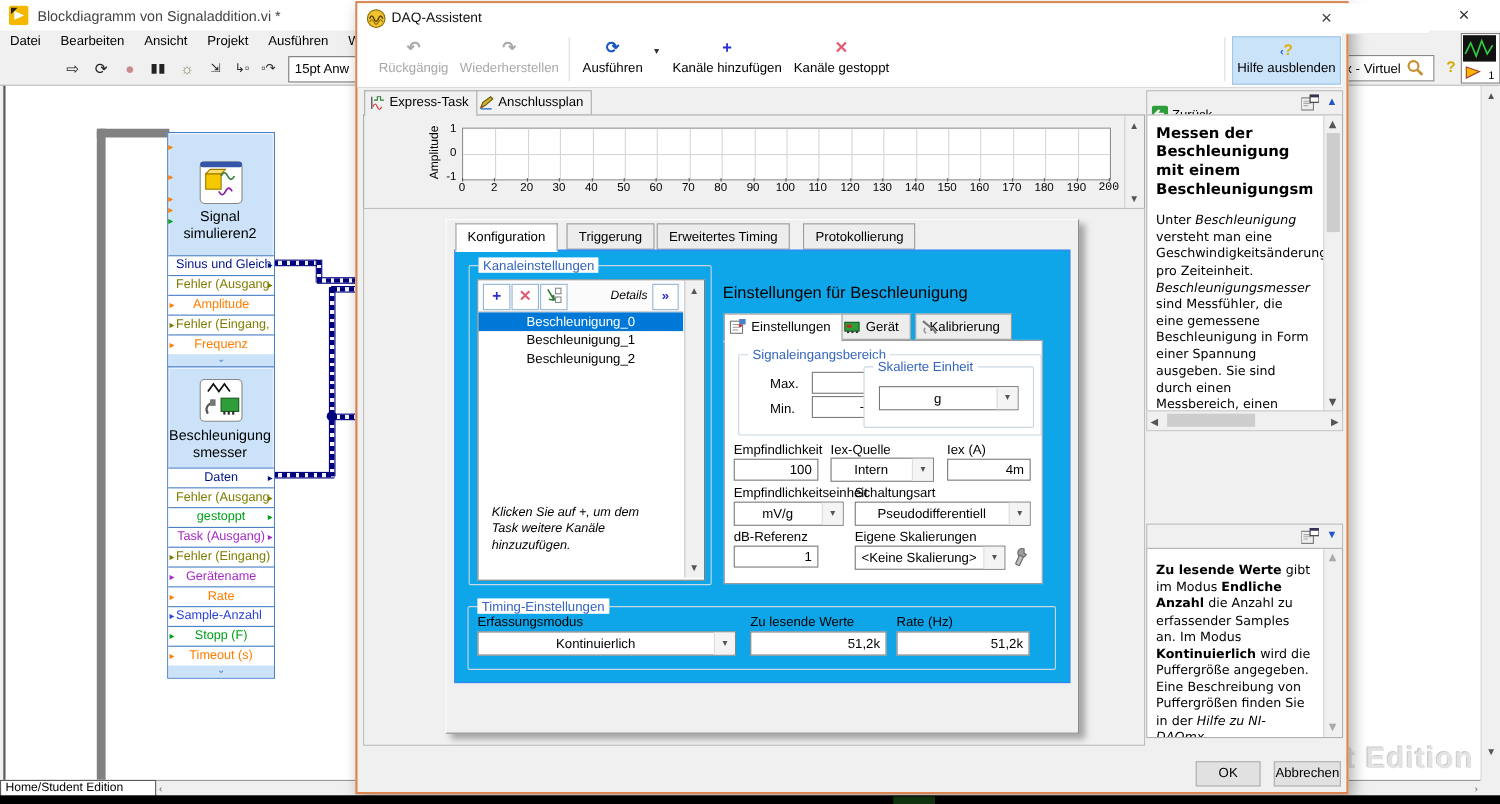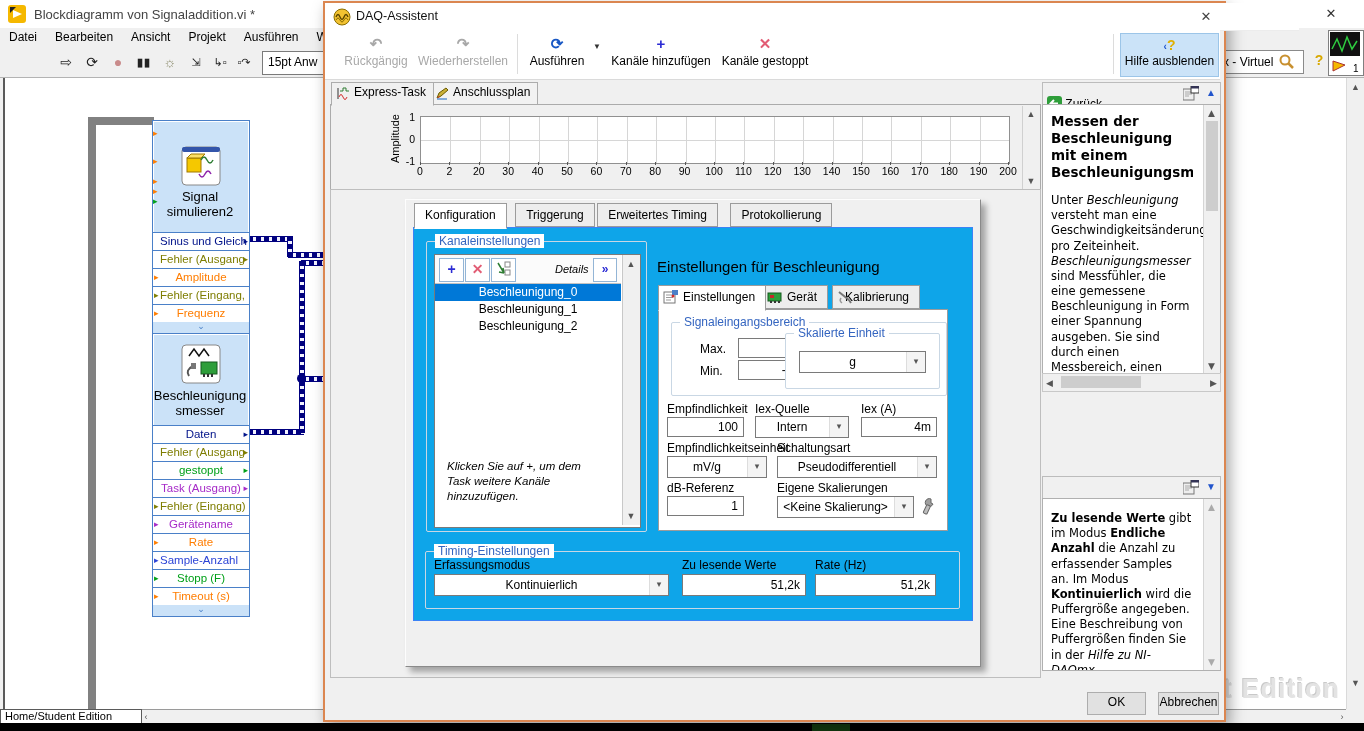--- a/index.html
+++ b/index.html
@@ -429,21 +429,21 @@
           <span class="xtick" style="left: 75%;">150</span>
           <div class="tmark" style="left: 75%;"></div>
           <span class="xtick" style="left: 80%;">160</span>
           <div class="tmark" style="left: 80%;"></div>
           <span class="xtick" style="left: 85%;">170</span>
           <div class="tmark" style="left: 85%;"></div>
           <span class="xtick" style="left: 90%;">180</span>
           <div class="tmark" style="left: 90%;"></div>
           <span class="xtick" style="left: 95%;">190</span>
           <div class="tmark" style="left: 95%;"></div>
-          <span class="xtick" style="left: 100%;">200</span>
+          <span class="xtick" style="left: 100%; font-family: Liberation Mono, monospace;">200</span>
           <div class="tmark" style="left: 100%;"></div>
         </div>
       <div class="gscroll">
         <div class="sb-gly" style="position:absolute;top:2px;width:16px">▲</div>
         <div class="sb-gly" style="position:absolute;bottom:2px;width:16px">▼</div>
       </div>
     </div>
 
     <div class="abs mainarea">
       <div class="cfgpanel">

